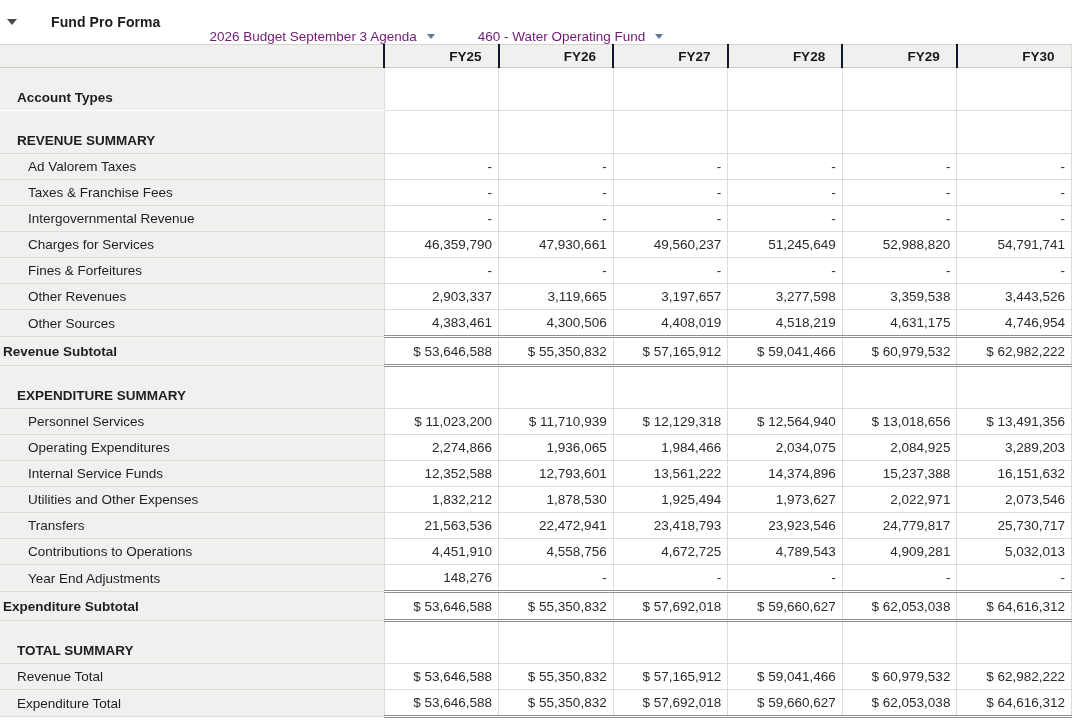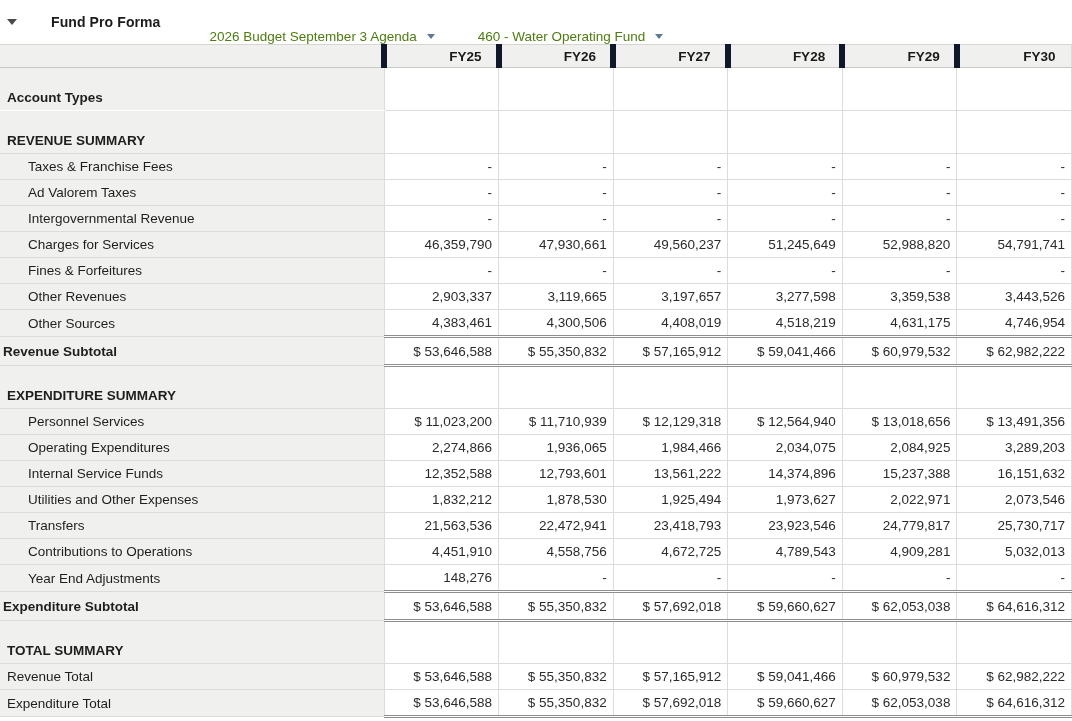--- a/index.html
+++ b/index.html
@@ -16,49 +16,49 @@
   .tri{
     width:0;height:0;display:inline-block;
     border-left:5px solid transparent;border-right:5px solid transparent;
     border-top:6px solid #4a4a4a;
   }
   .page-title{
     font-size:14px;font-weight:bold;color:#1b1b1b;margin-left:14px;letter-spacing:.1px;
   }
   .selector{
     display:flex;align-items:center;cursor:pointer;
-    font-size:13.5px;color:#4d7c0f;margin-top:29px;
+    font-size:13.5px;color:#701a75;margin-top:29px;
   }
   .selector.first{margin-left:29px;}
   .selector.second{margin-left:23px;}
   .selector .tri{
     margin-left:10px;
     border-left-width:4.5px;border-right-width:4.5px;border-top-width:5.5px;
     border-top-color:#5c7a95;
   }
   
   table{
     border-collapse:collapse;table-layout:fixed;width:1072px;
     font-size:13.5px;color:#222222;
   }
   col.label-col{width:384px;}
   thead th{
     background:#F0F0EE;height:22px;font-weight:bold;text-align:center;
     font-size:13.5px;color:#1a1a1a;
     border-top:1px solid #d5d5d2;border-bottom:1px solid #c9c9c6;
     padding:0;
   }
-  thead th.year{border-left:6px solid #0f172a;padding-left:48px;}
+  thead th.year{border-left:2px solid #0f172a;padding-left:48px;}
   thead th.year:last-child{border-right:1px solid #dcdcd9;}
   td{padding:0;vertical-align:middle;}
   td.label{
     background:#F0F0EE;color:#1e1e1e;
     border-bottom:1px solid #dedeb9;
     border-bottom:1px solid #dcdcd9;
-    padding-left:7px;white-space:nowrap;overflow:hidden;
+    padding-left:17px;white-space:nowrap;overflow:hidden;
   }
   td.data{
     background:#ffffff;text-align:right;padding-right:6px;
     border-left:1px solid #dcdcd9;border-bottom:1px solid #dcdcd9;
     color:#2b2b2b;white-space:nowrap;
   }
   td.data:last-child{border-right:1px solid #dcdcd9;}
   tr.detail td{height:25px;}
   tr.detail td.label{padding-left:28px;}
   tr.account-types td, tr.section td{
@@ -128,30 +128,30 @@
       <tr class="section">
         <td class="label">REVENUE SUMMARY</td>
         <td class="data"></td>
         <td class="data"></td>
         <td class="data"></td>
         <td class="data"></td>
         <td class="data"></td>
         <td class="data"></td>
       </tr>
       <tr class="detail">
+        <td class="label">Ad Valorem Taxes</td>
+        <td class="data">-</td>
+        <td class="data">-</td>
+        <td class="data">-</td>
+        <td class="data">-</td>
+        <td class="data">-</td>
+        <td class="data">-</td>
+      </tr>
+      <tr class="detail">
         <td class="label">Taxes &amp; Franchise Fees</td>
-        <td class="data">-</td>
-        <td class="data">-</td>
-        <td class="data">-</td>
-        <td class="data">-</td>
-        <td class="data">-</td>
-        <td class="data">-</td>
-      </tr>
-      <tr class="detail">
-        <td class="label">Ad Valorem Taxes</td>
         <td class="data">-</td>
         <td class="data">-</td>
         <td class="data">-</td>
         <td class="data">-</td>
         <td class="data">-</td>
         <td class="data">-</td>
       </tr>
       <tr class="detail">
         <td class="label">Intergovernmental Revenue</td>
         <td class="data">-</td>

